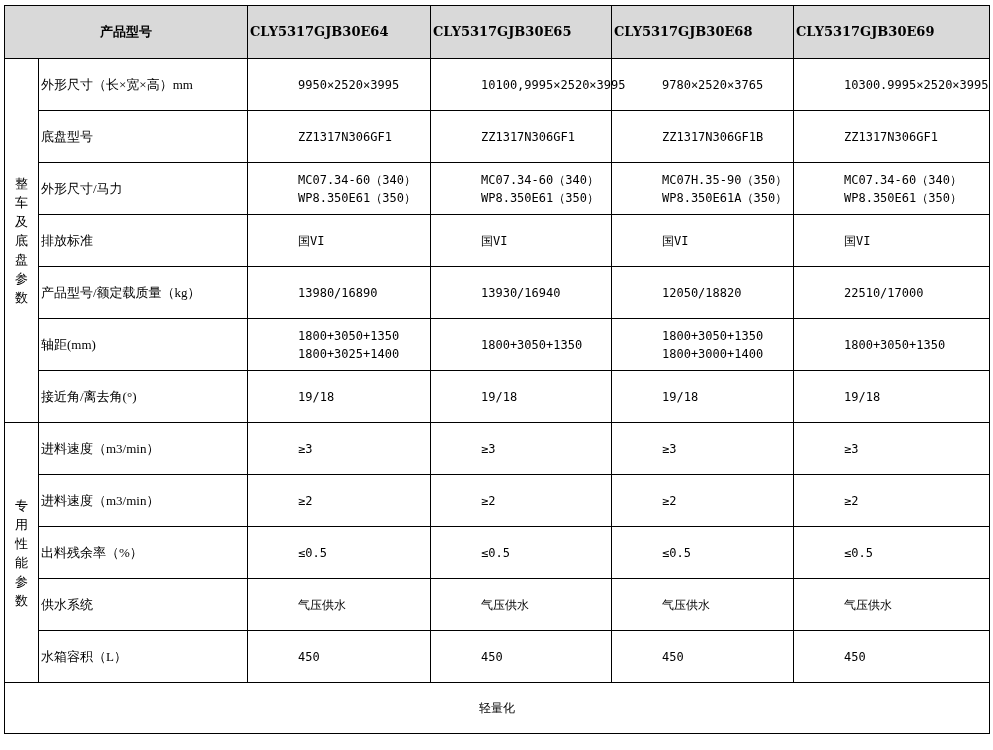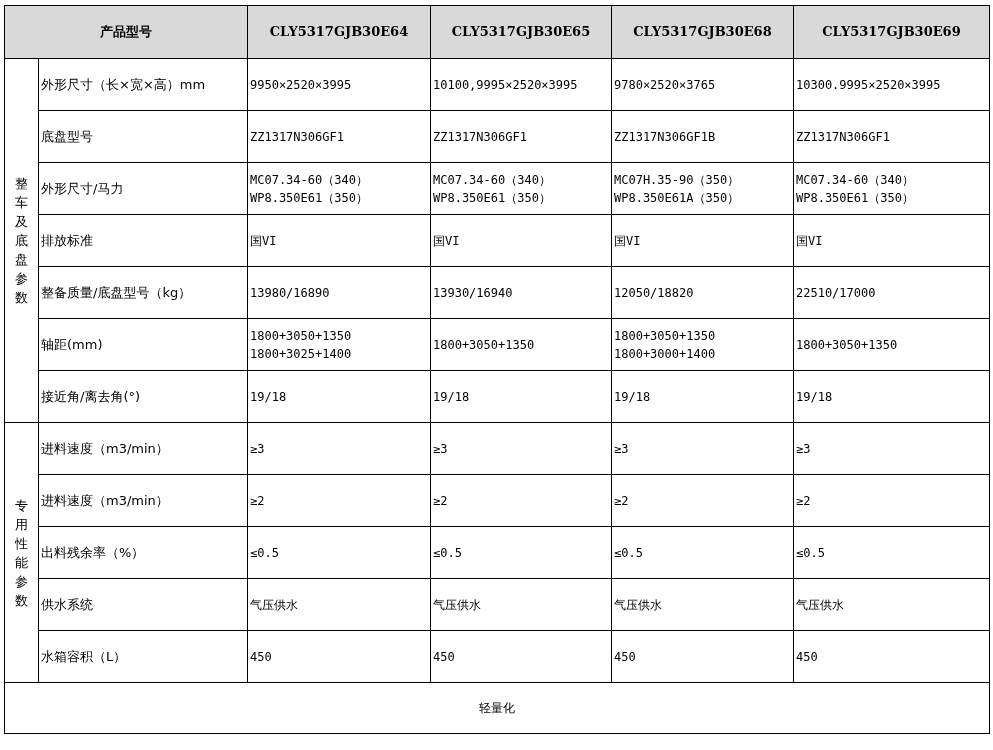--- a/index.html
+++ b/index.html
@@ -9,29 +9,28 @@
     position: absolute; left: 4px; top: 5px;
     width: 985px; border-collapse: collapse; table-layout: fixed;
   }
   table.spec td, table.spec th {
     border: 1.5px solid #000; padding: 0 2px; font-size: 12px; line-height: 18px;
     text-align: left; vertical-align: middle; font-weight: normal;
   }
   table.spec thead th {
     background: #d9d9d9; height: 52px; font-weight: bold; font-size: 13px;
     font-family: "DejaVu Serif", "Liberation Serif", serif;
-    text-align: center;
   }
   table.spec thead th.title-cell { text-align: center; font-family: Liberation Serif, serif; }
   table.spec tbody tr.row td { height: 51px; }
   td.cat { text-align: center !important; width: 30px; padding: 0; }
   td.cat span { display: block; width: 14px; margin: 4px auto; line-height: 19px; font-size: 13px; word-break: break-all; }
-  td.label { font-size: 13px !important; }
+  td.label { font-size: 13px !important; font-family: Liberation Serif, serif; }
   td.val { font-family: "DejaVu Sans Mono", "Liberation Mono", monospace; font-size: 12px; }
-  td.val .line { display: block; }
+  td.val .line { display: block; margin-left: 48px; }
   tr.footer td { height: 50px; text-align: center !important; font-size: 12px; }
 </style>
 </head>
 <body>
 
 <table class="spec">
   <colgroup>
     <col style="width:34px">
     <col style="width:209px">
     <col style="width:183px">
@@ -110,21 +109,21 @@
           <span class="line">国VI</span>
         </td>
         <td class="val">
           <span class="line">国VI</span>
         </td>
         <td class="val">
           <span class="line">国VI</span>
         </td>
       </tr>
       <tr class="row">
-        <td class="label">整备质量/底盘型号（kg）</td>
+        <td class="label">产品型号/额定载质量（kg）</td>
         <td class="val">
           <span class="line">13980/16890</span>
         </td>
         <td class="val">
           <span class="line">13930/16940</span>
         </td>
         <td class="val">
           <span class="line">12050/18820</span>
         </td>
         <td class="val">

